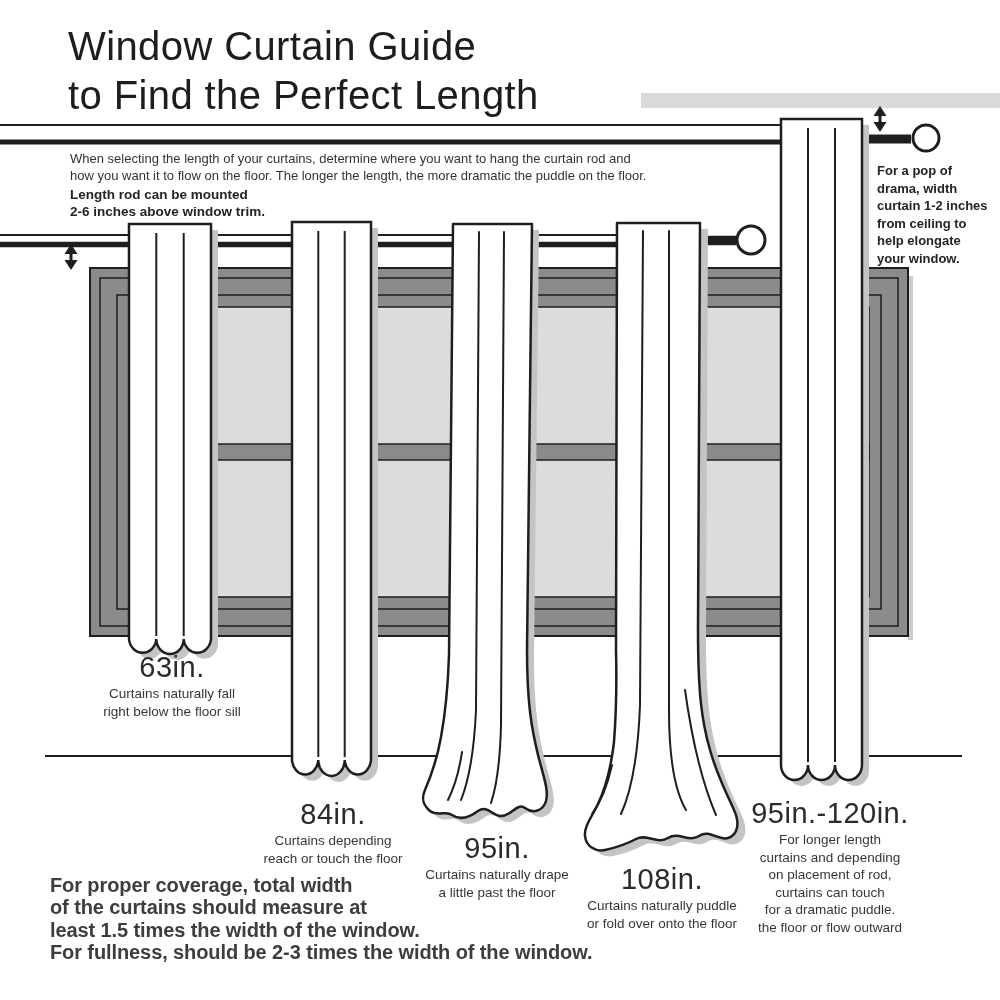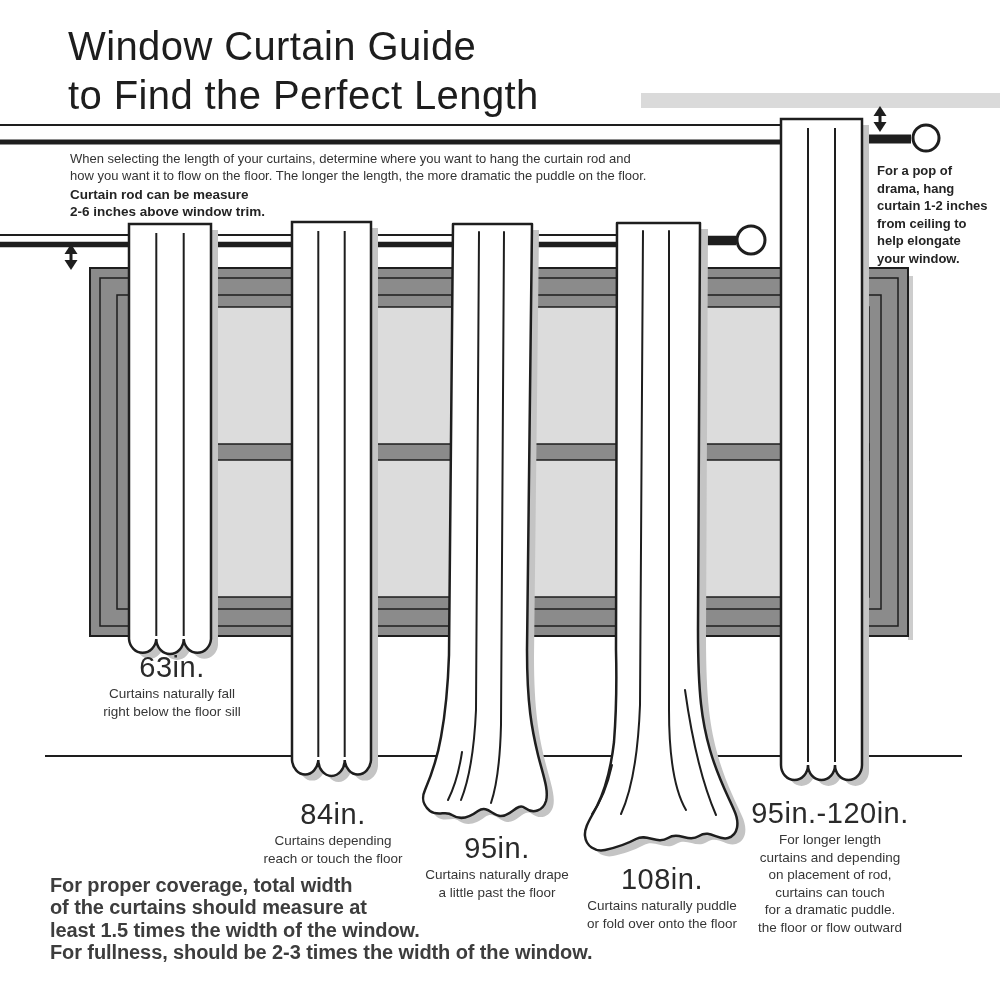--- a/index.html
+++ b/index.html
@@ -116,27 +116,27 @@
     <div>Window Curtain Guide</div>
     <div>to Find the Perfect Length</div>
   </div>
 
   <div class="abs intro">
     <div>When selecting the length of your curtains, determine where you want to hang the curtain rod and</div>
     <div>how you want it to flow on the floor. The longer the length, the more dramatic the puddle on the floor.</div>
   </div>
 
   <div class="abs rodnote">
-    <div>Curtain rod can be measure</div>
+    <div>Length rod can be mounted</div>
     <div>2-6 inches above window trim.</div>
   </div>
 
   <div class="abs drama">
     <div>For a pop of</div>
-    <div>drama, hang</div>
+    <div>drama, width</div>
     <div>curtain 1-2 inches</div>
     <div>from ceiling to</div>
     <div>help elongate</div>
     <div>your window.</div>
   </div>
 
   <div class="abs clabel" style="left:52px;top:653px;">
     <div class="size">63in.</div>
     <div class="desc">
       <div>Curtains naturally fall</div>

